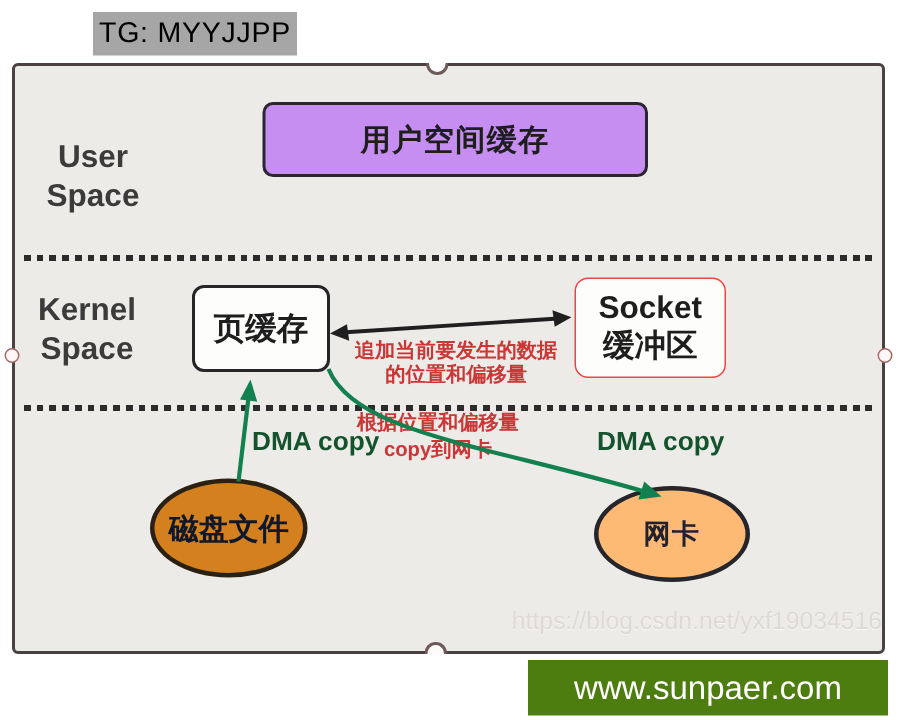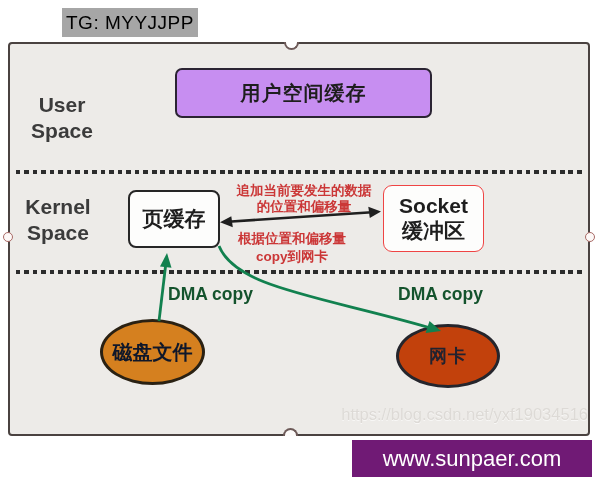--- a/index.html
+++ b/index.html
@@ -73,56 +73,56 @@
     font-size: 21px; line-height: 1.18;
   }
   .dotted {
     position: absolute; left: 16px; width: 566px; height: 4px;
     background: repeating-linear-gradient(90deg, #2c2c2c 0 4.5px, transparent 4.5px 8.5px);
   }
   .dotted.d1 { top: 170px; }
   .dotted.d2 { top: 270px; }
   .red-note {
     position: absolute; color: #cb3737; font-weight: 700;
-    font-size: 13.5px; line-height: 1.22; text-align: center; white-space: pre-line;
+    font-size: 13.5px; line-height: 1.22; text-align: center; white-space: pre-line; margin-top: 43px;
   }
   .red-note.top    { left: 222px; top: 183px; width: 164px; }
   .red-note.bottom { left: 210px; top: 230px; width: 164px; line-height: 1.35; }
   .dma-label {
     position: absolute; color: #14532d; font-weight: 700; font-size: 17.5px;
   }
   .dma-label.left  { left: 168px; top: 284px; }
   .dma-label.right { left: 398px; top: 284px; }
   .ellipse {
     position: absolute; display: flex; align-items: center; justify-content: center;
     border-radius: 50%; font-weight: 700;
   }
   .ellipse.disk {
     left: 100px; top: 319px; width: 105px; height: 66px;
     background: #d5801f; border: 3px solid #2a2113;
     color: #0f172a; font-size: 20px;
   }
   .ellipse.nic {
     left: 396px; top: 324px; width: 104px; height: 64px;
-    background: #c2410c; border: 3px solid #25252c;
+    background: #fdba74; border: 3px solid #25252c;
     color: #22222f; font-size: 18px; letter-spacing: 1px;
   }
   .arrows {
     position: absolute; left: 0; top: 0; width: 600px; height: 480px;
     pointer-events: none;
   }
   .csdn-watermark {
     position: absolute; left: 310px; top: 405px; width: 278px;
     text-align: right; font-size: 16.5px; color: #dddad6;
     text-shadow: 0 1px 0 rgba(255,255,255,0.6);
   }
   .site-badge {
     position: absolute; left: 352px; top: 440px;
     width: 240px; height: 37px;
-    background: #701a75; color: #ffffff;
+    background: #4d7c0f; color: #ffffff;
     font-size: 22px; line-height: 37px; text-align: center;
   }
 </style>
 </head>
 <body>
 
 <div class="stage">
 
   <div class="tg-badge">TG: MYYJJPP</div>
 

